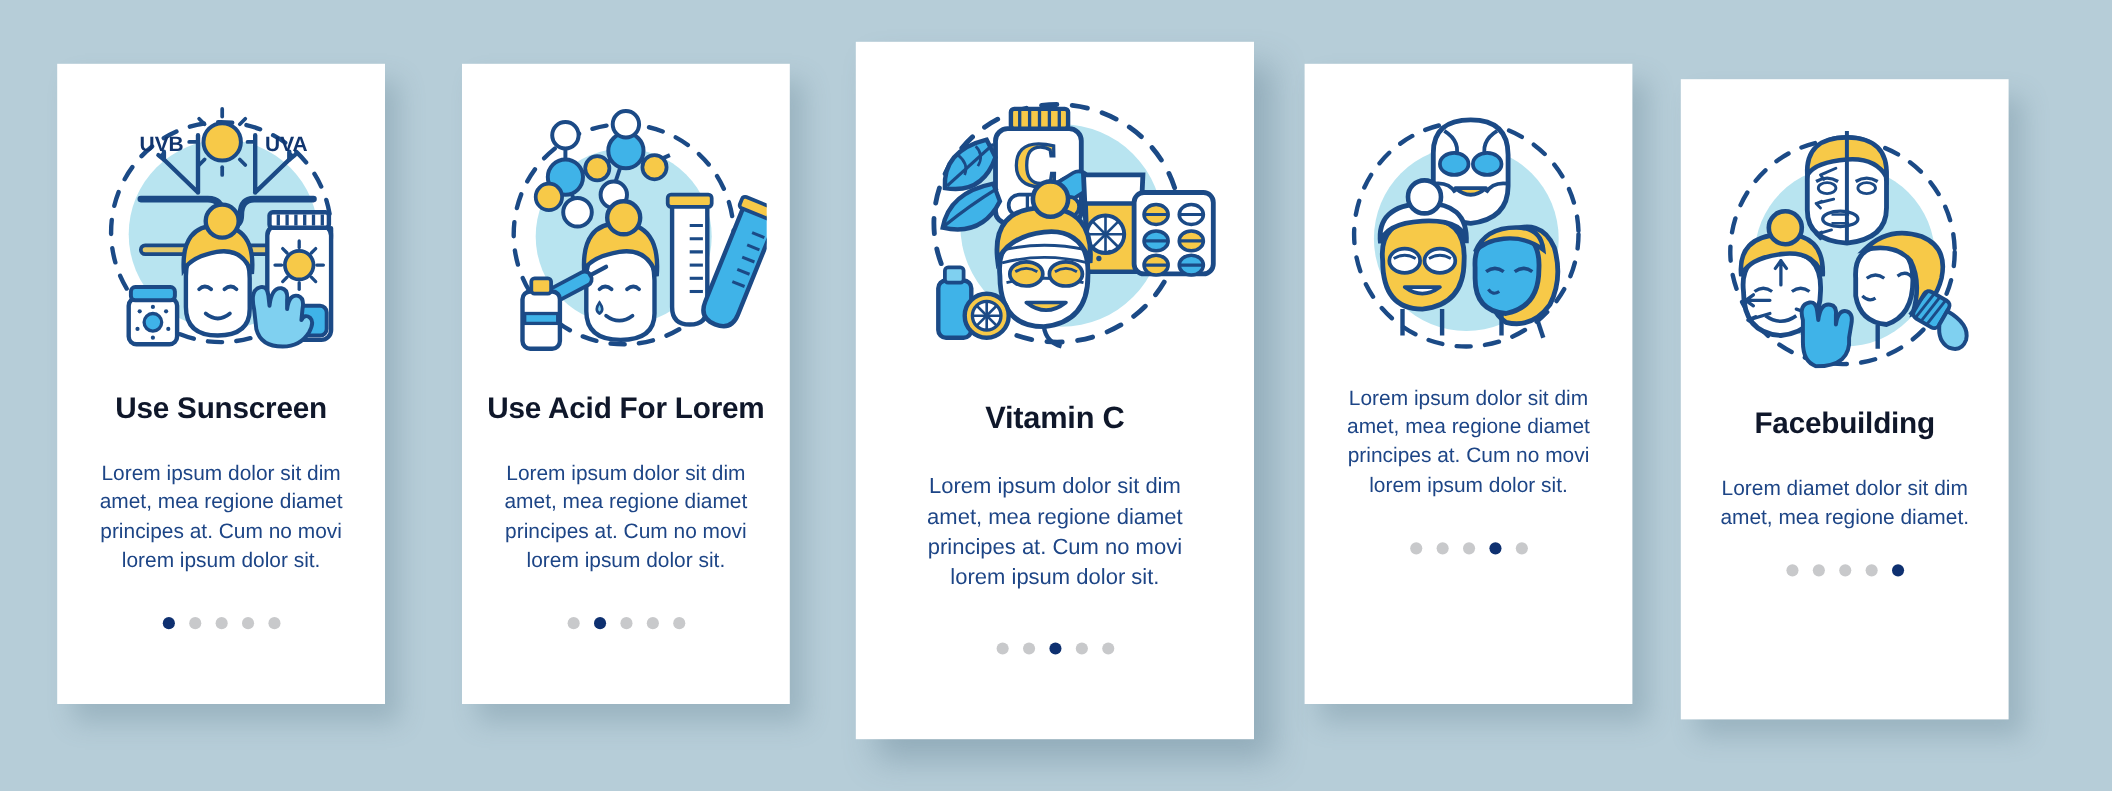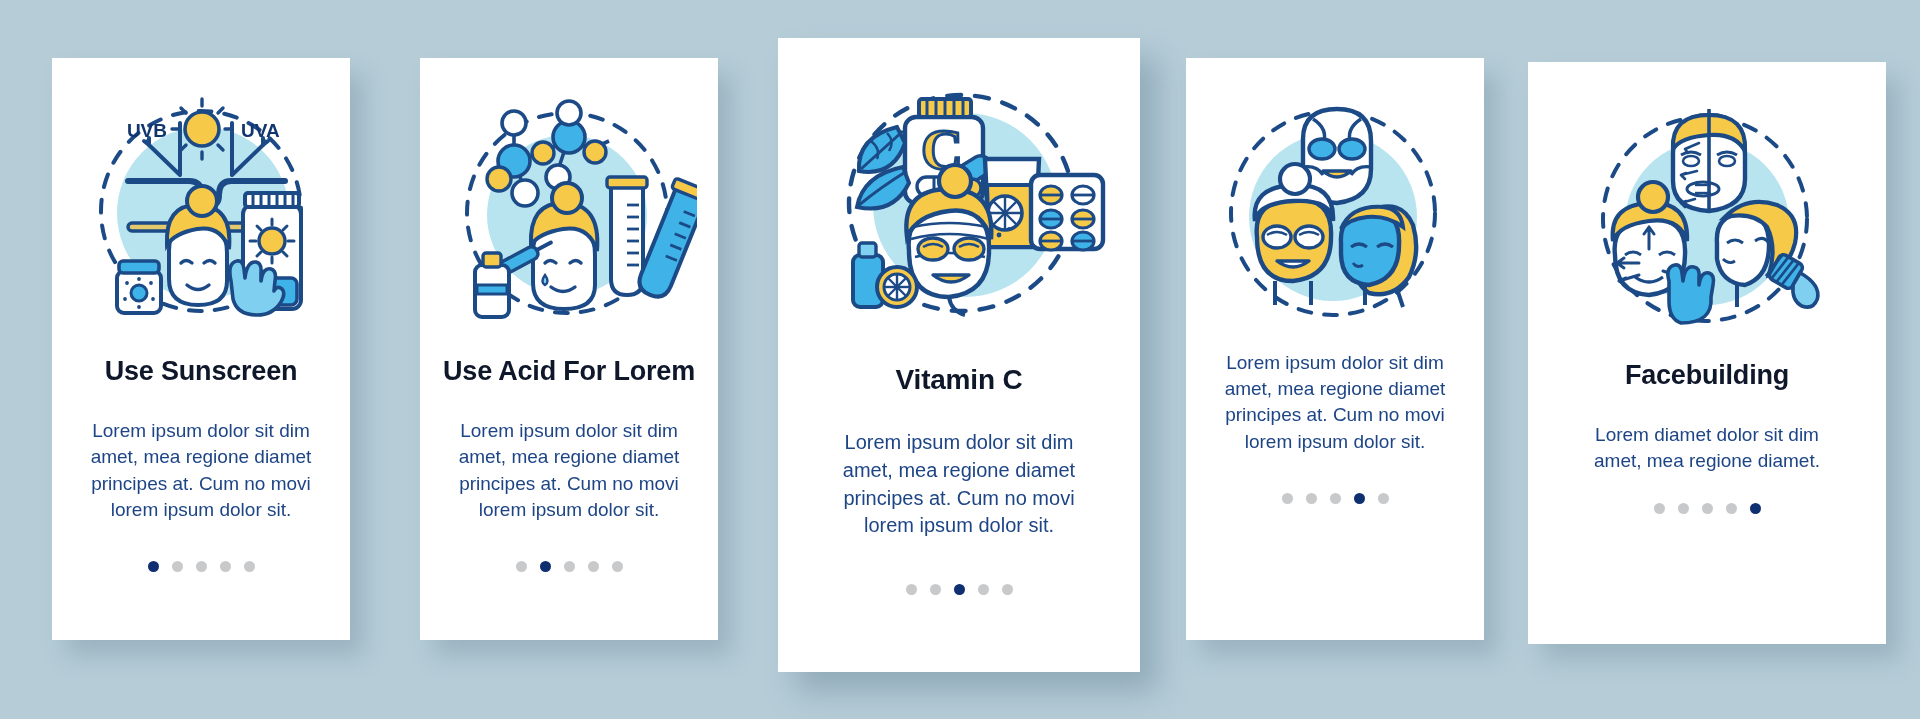--- a/index.html
+++ b/index.html
@@ -425,21 +425,21 @@
     <div class="body" style="margin-top:28px; width:236px; font-size:19px;">Lorem ipsum dolor sit dim amet, mea regione diamet principes at. Cum no movi lorem ipsum dolor sit.</div>
     <div class="dots" style="margin-top:38px;">
       <span class="dot"></span>
       <span class="dot"></span>
       <span class="dot"></span>
       <span class="dot active"></span>
       <span class="dot"></span>
     </div>
   </div>
 
-  <div class="card" style="left:1528px; top:62px; width:358px; height:582px;">
+  <div class="card" style="left:1528px; top:72px; width:298px; height:582px;">
     <div class="illus" style="margin-top:34px; width:260px; height:230px;">
       <svg width="258" height="228" viewBox="0 0 258 228">
         <circle cx="130" cy="126" r="82" fill="#b8e4f0"></circle>
         <g fill="none" stroke="#1b4a86" stroke-width="4" stroke-linecap="round" stroke-dasharray="13 13">
           <circle cx="128" cy="122" r="102"></circle>
         </g>
 
         <g>
           <path d="M96 56 Q96 18 132 18 Q168 18 168 58 L168 82 Q168 110 132 114 Q96 112 96 84 Z" fill="#ffffff" stroke="#1b4a86" stroke-width="4.4"></path>
           <path d="M96 52 Q94 18 132 18 Q170 18 168 54 Q158 36 132 38 Q104 40 96 52 Z" fill="#f7c948" stroke="#1b4a86" stroke-width="4.2"></path>

